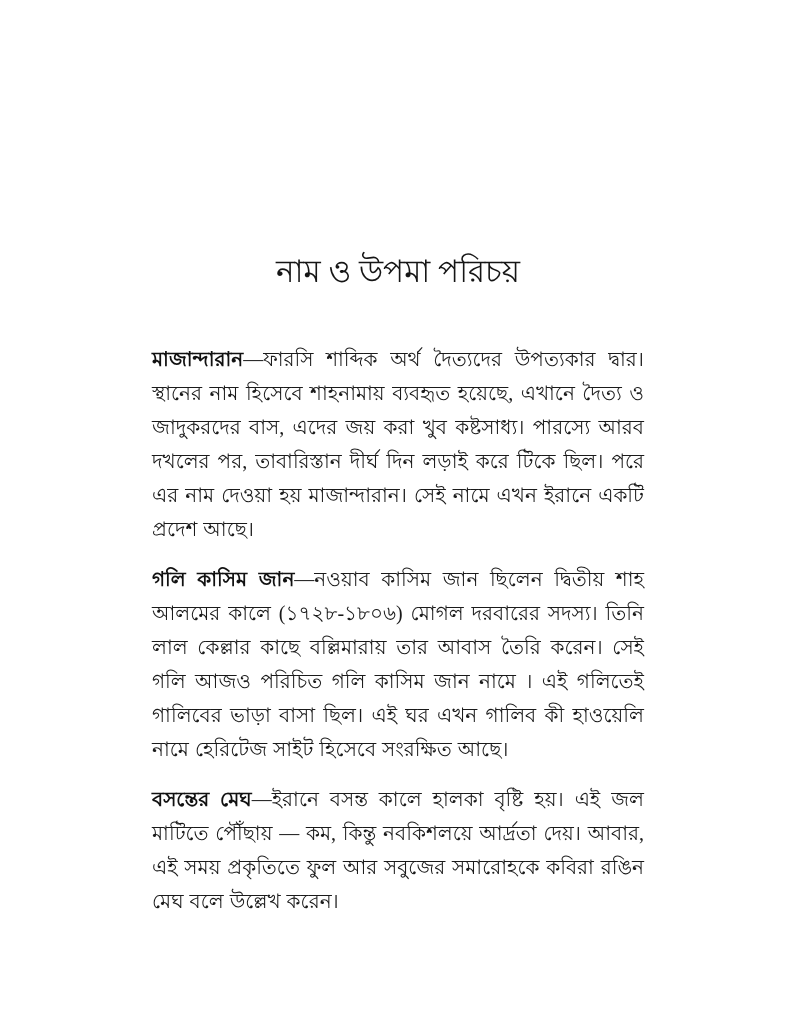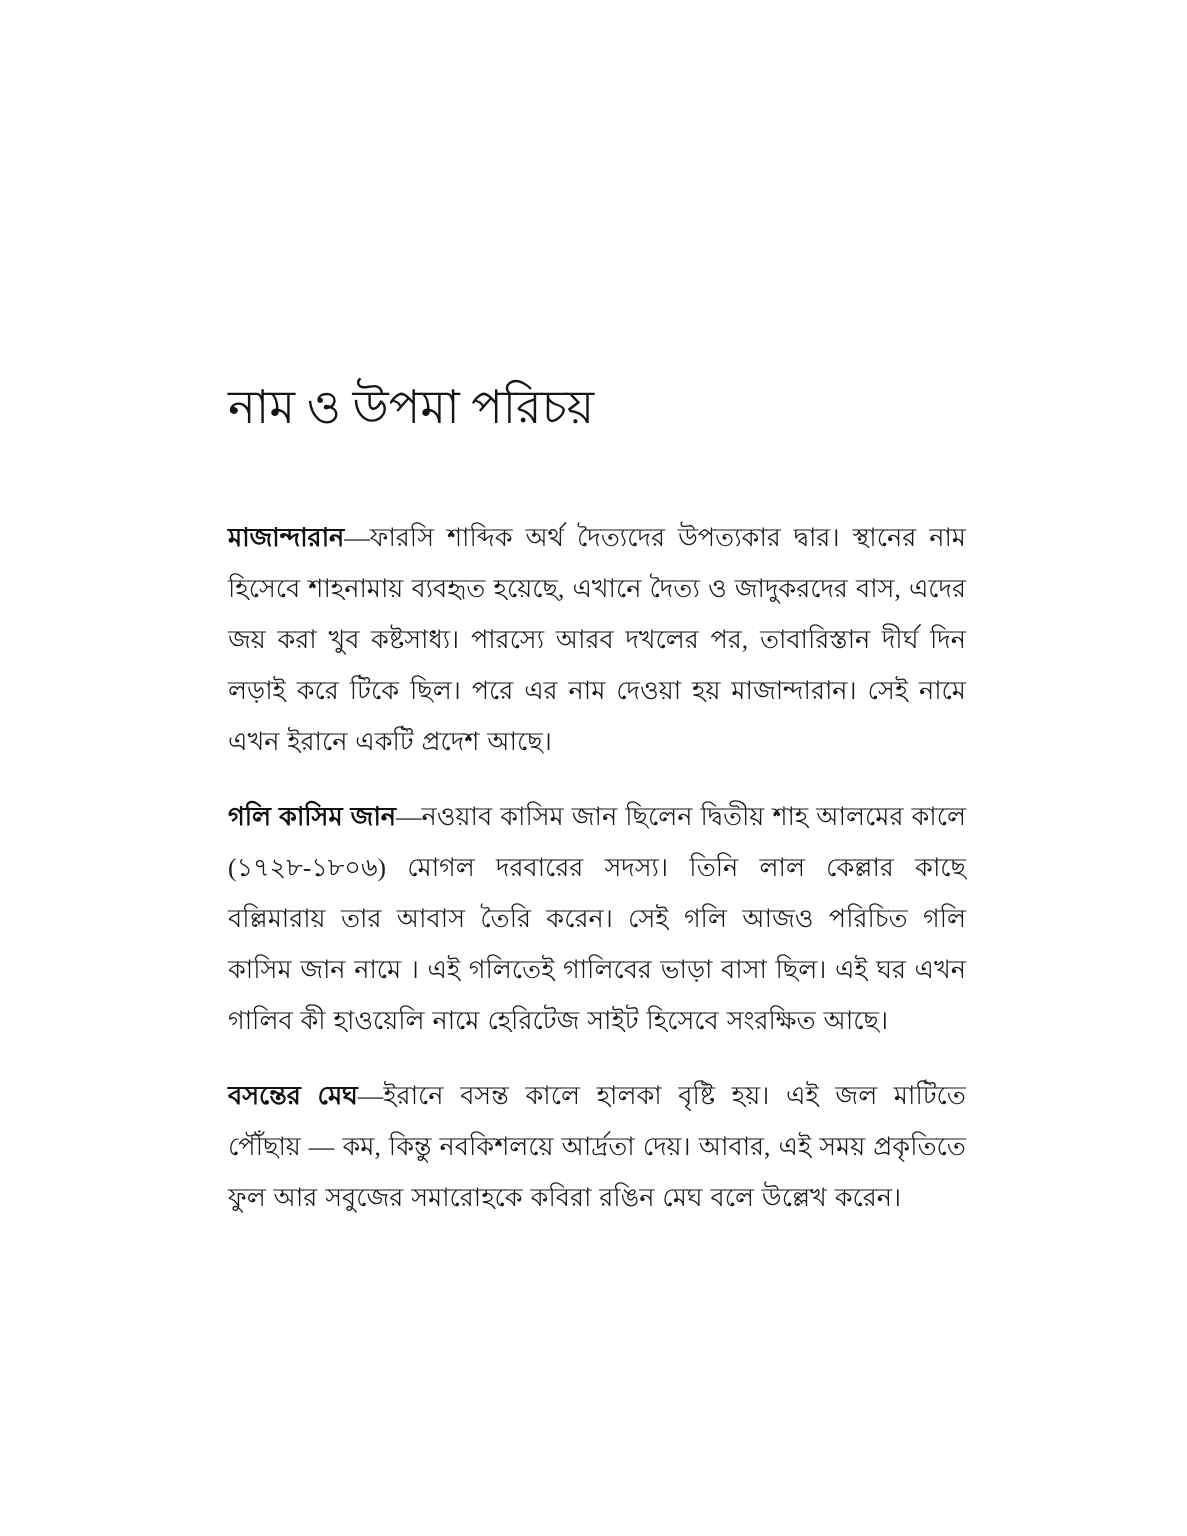--- a/index.html
+++ b/index.html
@@ -17,28 +17,29 @@
     color: #1a1a1a;
   }
   .content {
     position: absolute;
     left: 152px;
     top: 252px;
     width: 492px;
   }
   .page-title {
     margin: 0 0 50px 0;
+    text-align: center;
     font-size: 31px;
     font-weight: normal;
     line-height: 1.3;
     color: #151515;
   }
   .entry {
     margin: 0 0 16px 0;
-    font-size: 17px;
+    font-size: 20px;
     line-height: 34px;
     text-align: justify;
     text-justify: inter-word;
     word-spacing: 1px;
   }
   .entry:last-child {
     margin-bottom: 12px;
   }
   .entry-term {
     font-weight: bold;

